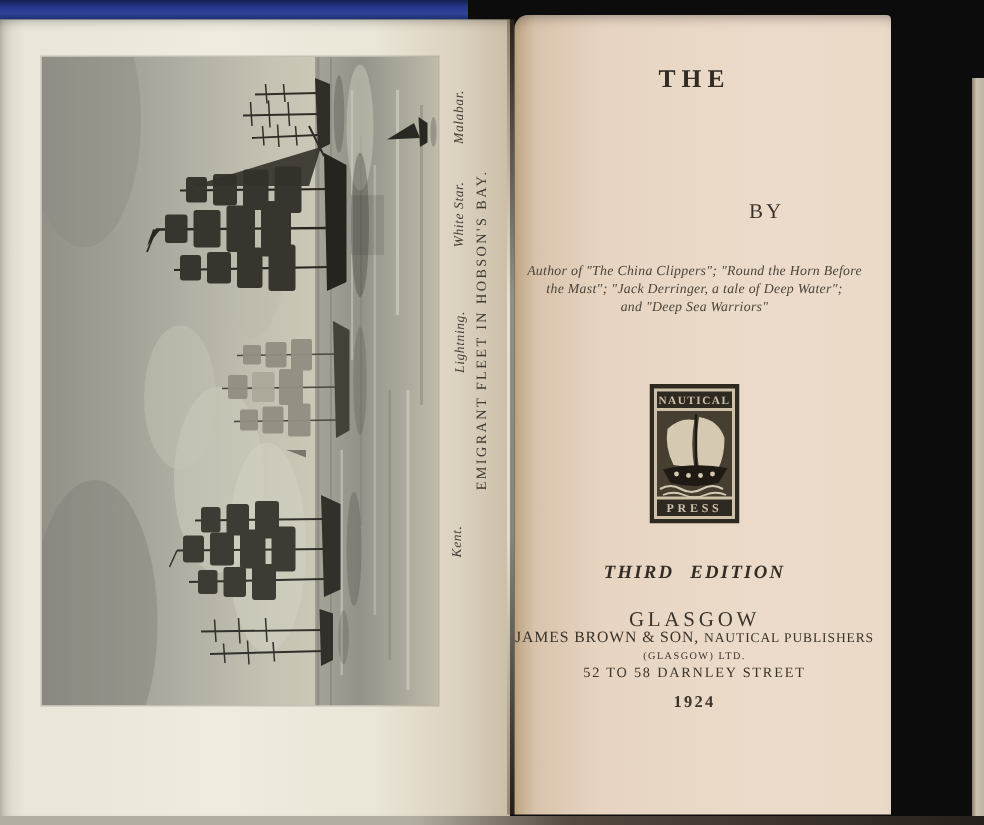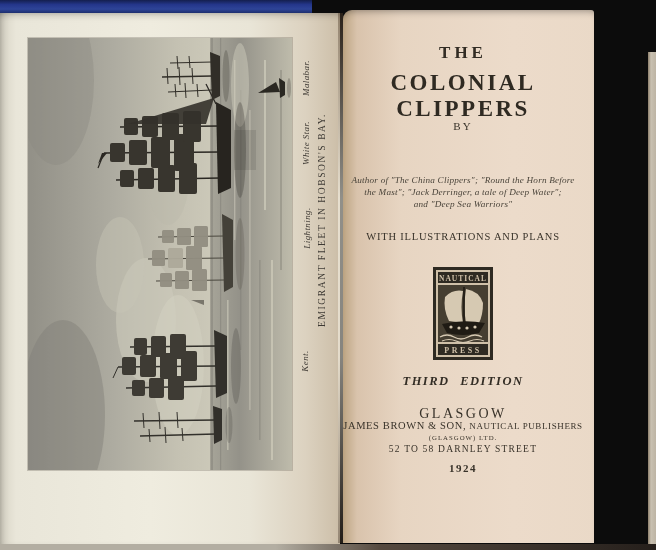--- a/index.html
+++ b/index.html
@@ -30,32 +30,32 @@
 
   
   .right-page{position:absolute;left:343px;top:10px;width:251px;height:533px;
     border-radius:9px 3px 0 0;
     background:linear-gradient(to right,#bda583 0,#d9c3ac 14px,#e7d5c2 58px,#ecdbca 170px,#ead9c7 260px,#e0cdb8 307px);
     box-shadow:inset 0 7px 9px -7px rgba(0,0,0,.45);}
   .title-col{position:absolute;left:0;top:0;width:240px;height:533px;color:#39332a;}
   .tb{position:absolute;left:0;width:240px;text-align:center;}
   .t-the{top:33px;font-size:17px;font-weight:bold;letter-spacing:4px;color:#322c24;}
   .t-title{top:60px;font-size:23px;font-weight:bold;letter-spacing:2.5px;color:#2f2a22;}
-  .t-by{top:110px;font-size:11px;letter-spacing:2px;}
+  .t-by{top:124px;font-size:14px;letter-spacing:2px;padding-left:48px;}
   .t-author{top:141px;font-size:15px;font-weight:bold;letter-spacing:2px;word-spacing:12px;color:#332d25;}
   .t-credits{top:165px;font-size:9.2px;font-style:italic;line-height:11.8px;color:#4a443a;letter-spacing:.2px;}
   .t-note{top:221px;font-size:10.5px;letter-spacing:.8px;}
   .t-edition{top:364px;font-size:12.5px;font-style:italic;font-weight:bold;letter-spacing:1.5px;word-spacing:6px;color:#332d25;}
   .t-city{top:396px;font-size:14px;letter-spacing:2.5px;}
   .t-pub{top:410px;font-size:10.5px;letter-spacing:.6px;}
   .t-pub .sec{font-size:9px;}
   .t-publtd{top:424px;font-size:6.8px;letter-spacing:1px;}
   .t-addr{top:434px;font-size:9.5px;letter-spacing:1.2px;}
   .t-year{top:452px;font-size:11px;letter-spacing:1.5px;font-weight:bold;}
-  .emblem{position:absolute;left:90px;top:257px;width:60px;height:93px;}
+  .emblem{position:absolute;left:90px;top:246px;width:60px;height:93px;}
 
   
   .fore-edge{position:absolute;left:648px;top:52px;width:8px;height:492px;
     background:linear-gradient(to right,#8d7f6b 0,#c9c1b2 3px,#bdb4a4 100%);}
   .bottom-edge{position:absolute;left:0;top:544px;width:656px;height:6px;
     background:linear-gradient(to right,#b3aea2 0,#b3aea2 42%,#55493f 58%,#251f1b 100%);}
 </style>
 </head>
 <body>
 
@@ -220,30 +220,28 @@
       <span>EMIGRANT FLEET IN HOBSON'S BAY.</span>
       </div>
   </div>
 
   <div class="gutter-highlight"></div>
 
   <div class="right-page">
     <div class="title-col">
 
       <div class="tb t-the">THE</div>
-      <div class="tb t-title">COLONIAL CLIPPERS</div>
       <div class="tb t-by">BY</div>
 
       <div class="tb t-credits">
         <div>Author of "The China Clippers"; "Round the Horn Before</div>
         <div>the Mast"; "Jack Derringer, a tale of Deep Water";</div>
         <div>and "Deep Sea Warriors"</div>
       </div>
 
-      <div class="tb t-note">WITH ILLUSTRATIONS AND PLANS</div>
 
       <div class="emblem">
         <svg width="60" height="93" viewBox="0 0 60 93">
           <rect x="1.5" y="1.5" width="57" height="90" fill="#cfc0a8" stroke="#2e2a22" stroke-width="3"></rect>
           <rect x="5" y="5" width="50" height="11" fill="#2e2a22"></rect>
           <text x="30" y="13.5" text-anchor="middle" font-size="7.5" letter-spacing="1" fill="#cfc0a8" font-family="Liberation Serif, DejaVu Serif, serif" font-weight="bold">NAUTICAL</text>
           <rect x="5" y="18" width="50" height="57" fill="#453e31"></rect>
           <path d="M12 30 Q20 22 30 24 Q27 40 30 56 L16 54 Q10 42 12 30 Z" fill="#d6c9b2"></path>
           <path d="M33 22 Q46 24 50 36 Q50 48 46 56 L33 56 Q30 40 33 22 Z" fill="#d6c9b2"></path>
           <line x1="31" y1="20" x2="31" y2="60" stroke="#1f1b14" stroke-width="1.6"></line>

